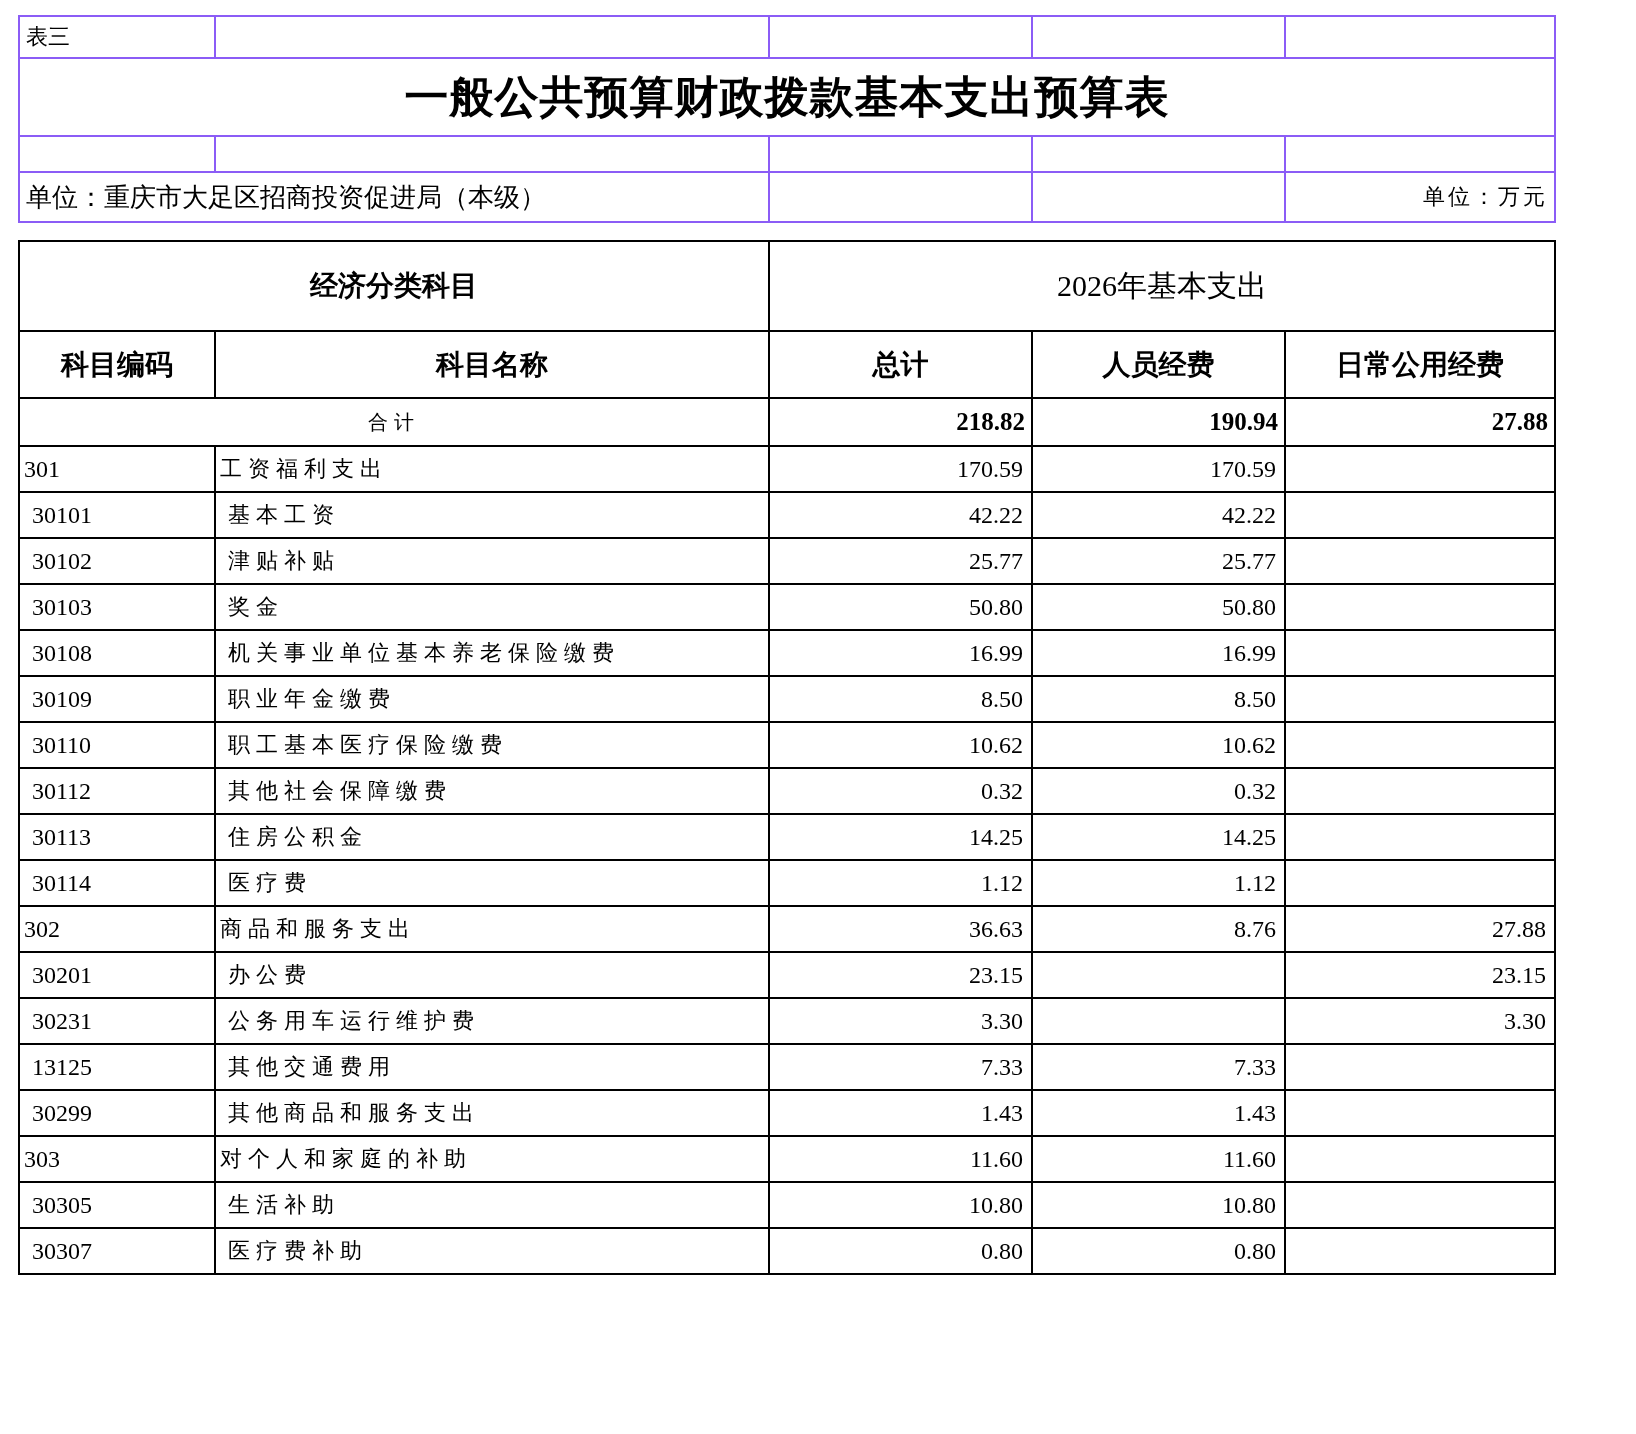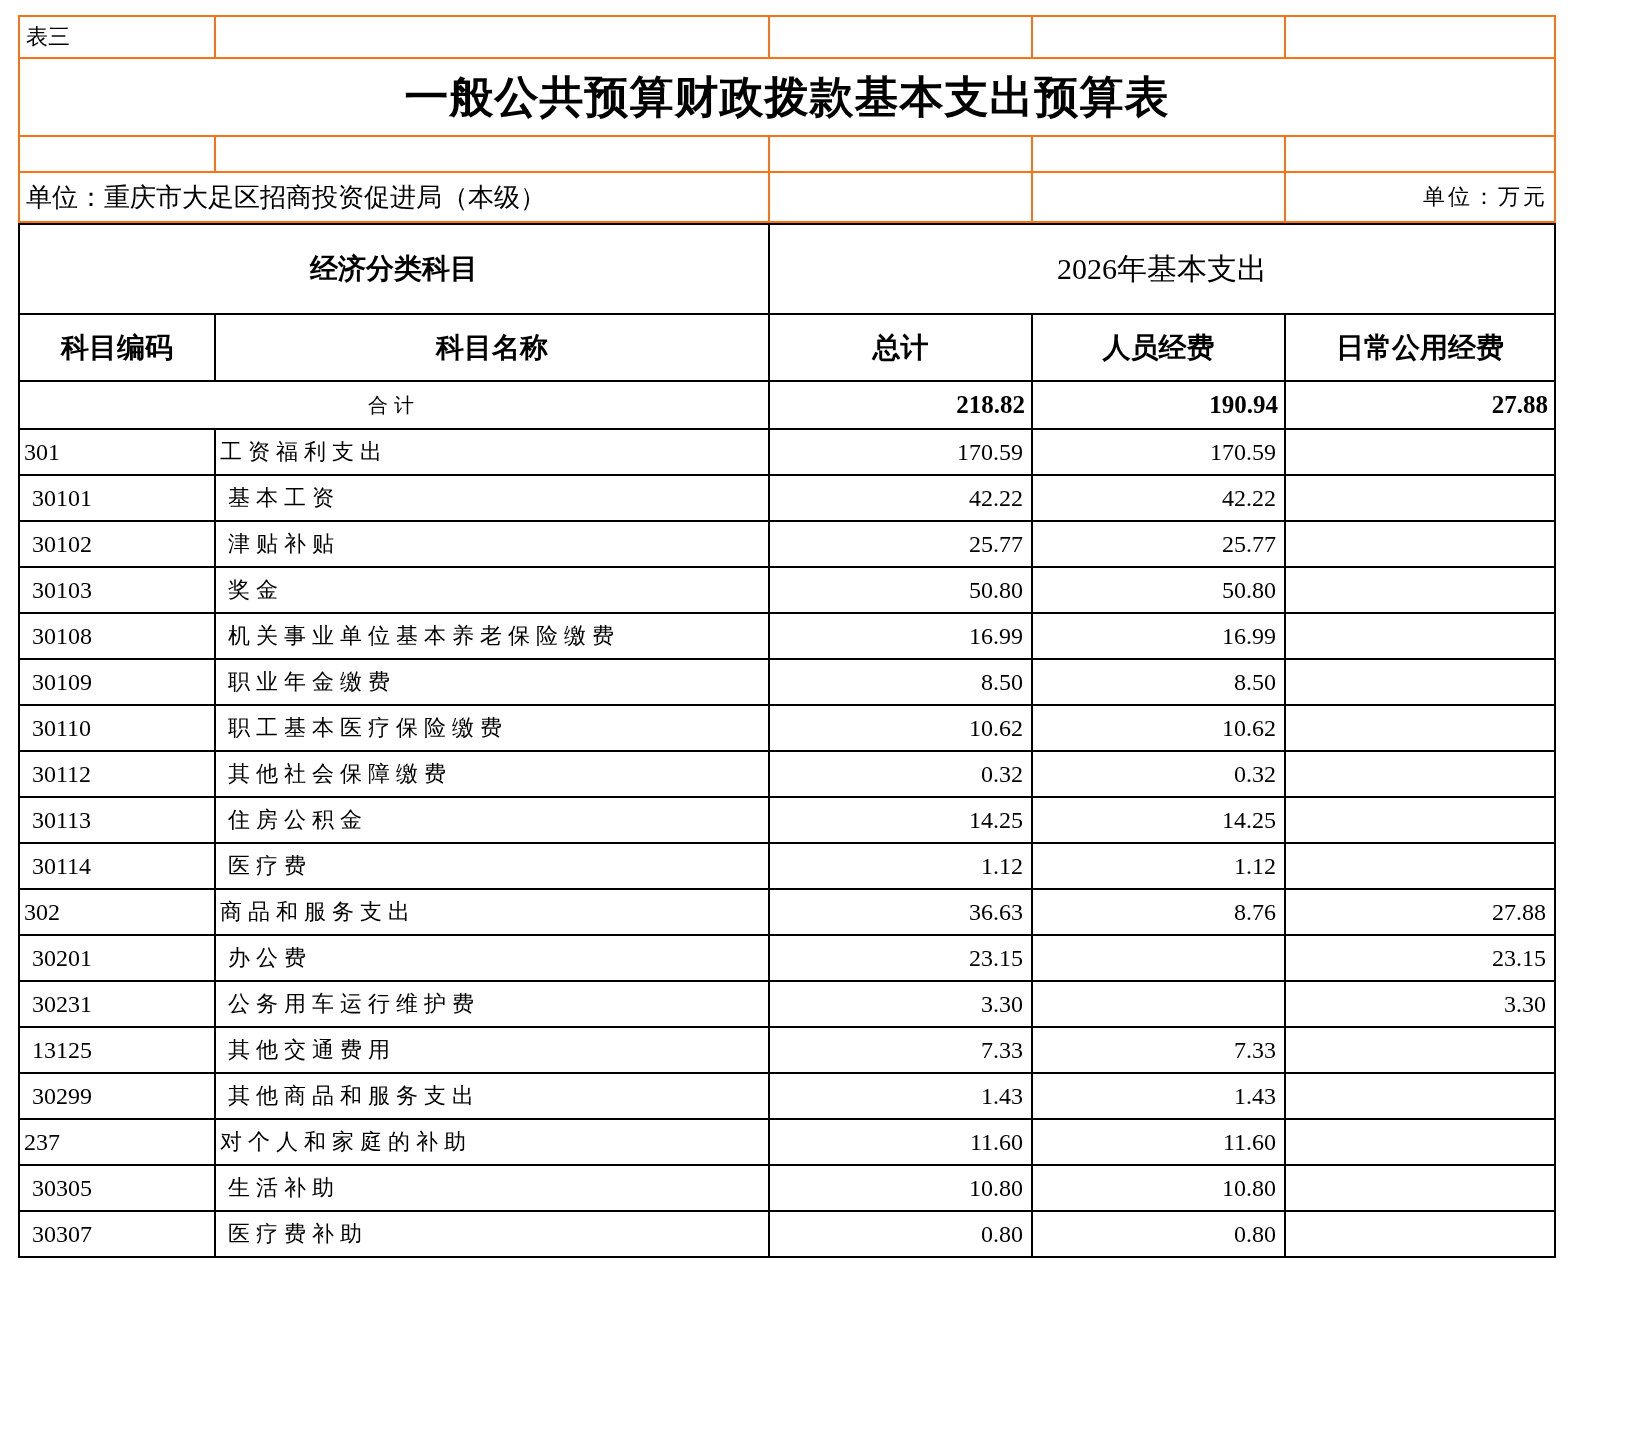--- a/index.html
+++ b/index.html
@@ -1,25 +1,25 @@
 <!DOCTYPE html>
 <html><head>
 <meta charset="utf-8">
 <style>
   html, body { margin: 0; padding: 0; background: #ffffff; }
   body { width: 1636px; height: 1434px; position: relative; font-family: "Liberation Serif", "DejaVu Serif", serif; color: #000; }
   .sheet { position: absolute; left: 18px; top: 15px; width: 1536px; }
   .grid-top { border-collapse: collapse; table-layout: fixed; width: 1536px; }
-  .grid-top td { border: 2px solid #f97316; padding: 0 6px; vertical-align: middle; overflow: hidden; white-space: nowrap; }
+  .grid-top td { border: 2px solid #8b5cf6; padding: 0 6px; vertical-align: middle; overflow: hidden; white-space: nowrap; }
   .r-note { height: 42px; font-size: 22px; }
   .r-title { height: 78px; text-align: center; font-size: 44px; font-weight: bold; font-family: "DejaVu Serif", serif; letter-spacing: 1px; margin-top: 16px; }
   .r-blank { height: 36px; }
   .r-unit { height: 50px; font-size: 26px; }
   .unit-right { text-align: right; font-size: 22px; letter-spacing: 3px; }
-  .main { border-collapse: collapse; table-layout: fixed; width: 1536px; margin-top: 0; }
+  .main { border-collapse: collapse; table-layout: fixed; width: 1536px; margin-top: 17px; }
   .main td { border: 2.5px solid #000; padding: 0 6px; vertical-align: middle; white-space: nowrap; overflow: hidden; }
   .h1 td { height: 88px; text-align: center; font-size: 28px; font-family: "DejaVu Sans", sans-serif; font-weight: bold; }
   .h1 td.year { font-family: "Liberation Serif", serif; font-weight: normal; font-size: 30px; }
   .h2 td { height: 65px; text-align: center; font-size: 28px; font-family: "DejaVu Sans", sans-serif; font-weight: bold; }
   .tot td { height: 46px; font-size: 20px; }
   .tot td.lbl { text-align: center; letter-spacing: 6px; font-family: "DejaVu Sans", sans-serif; }
   .tot td.num { text-align: right; font-weight: bold; font-size: 25px; }
   .row td { height: 44px; font-size: 24px; }
   .row td.code { padding-left: 12px; }
   .row.lvl1 td.code { padding-left: 4px; }
@@ -193,21 +193,21 @@
           <td class="num"></td>
         </tr>
         <tr class="row lvl2">
           <td class="code">30299</td>
           <td class="name">其他商品和服务支出</td>
           <td class="num">1.43</td>
           <td class="num">1.43</td>
           <td class="num"></td>
         </tr>
         <tr class="row lvl1">
-          <td class="code">237</td>
+          <td class="code">303</td>
           <td class="name">对个人和家庭的补助</td>
           <td class="num">11.60</td>
           <td class="num">11.60</td>
           <td class="num"></td>
         </tr>
         <tr class="row lvl2">
           <td class="code">30305</td>
           <td class="name">生活补助</td>
           <td class="num">10.80</td>
           <td class="num">10.80</td>

